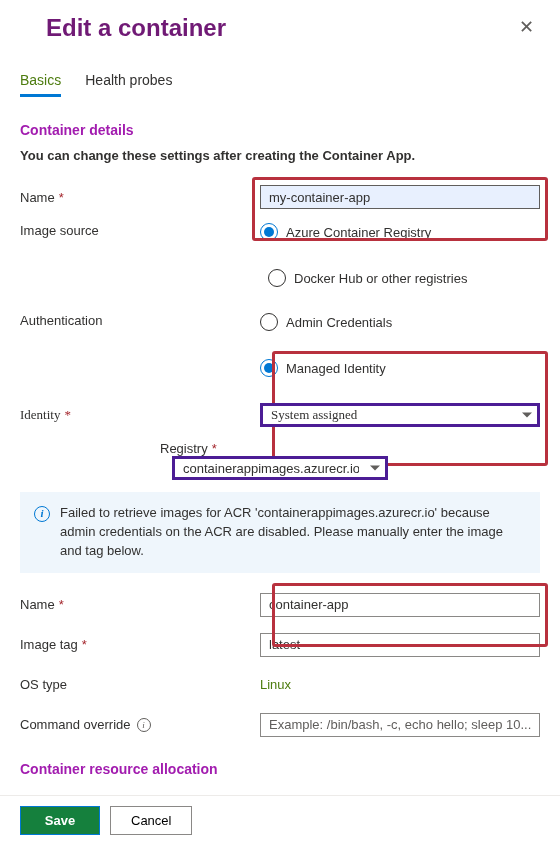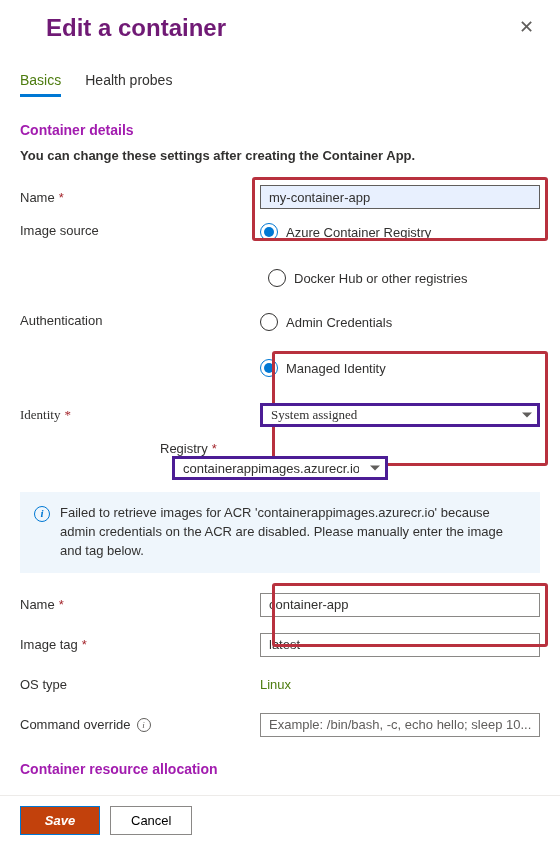--- a/index.html
+++ b/index.html
@@ -231,25 +231,24 @@
     .btn {
       padding: 6px 20px;
       font-size: 13px;
       font-family: inherit;
       cursor: pointer;
       border: 1px solid #8a8886;
       background: #fff;
       min-width: 80px;
     }
     .btn.primary {
-      background: #c2410c;
+      background: #15803d;
       border-color: #0078d4;
       color: #fff;
       font-weight: 600;
-      font-style: italic;
     }
     .divider-section {
       margin-top: 22px;
     }
     .highlight-wrap {
       position: relative;
     }
   </style>
 </head>
 <body>

